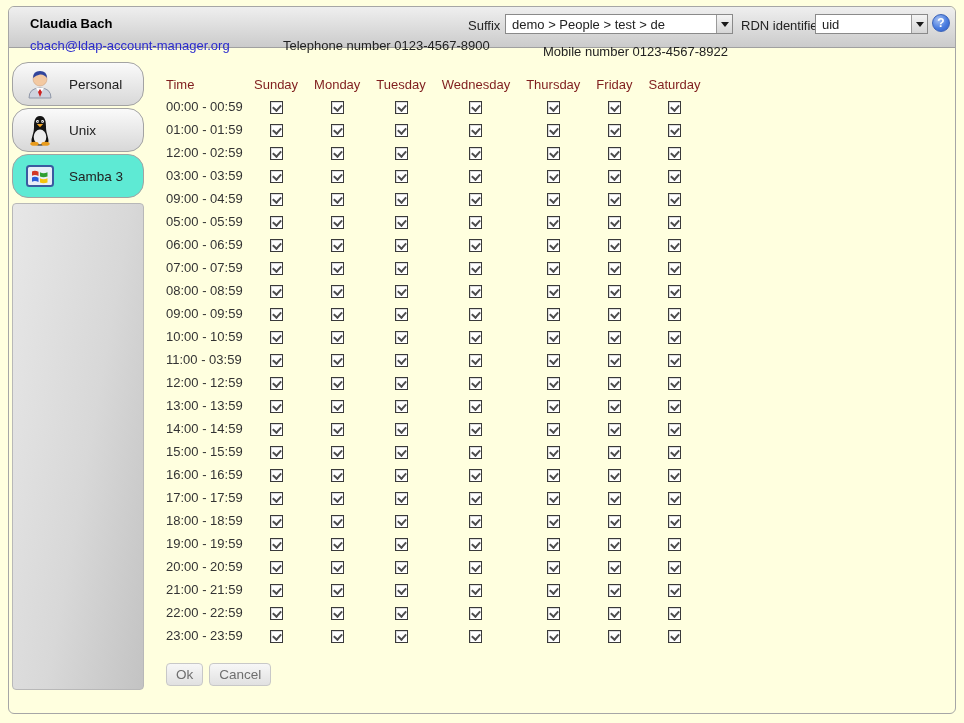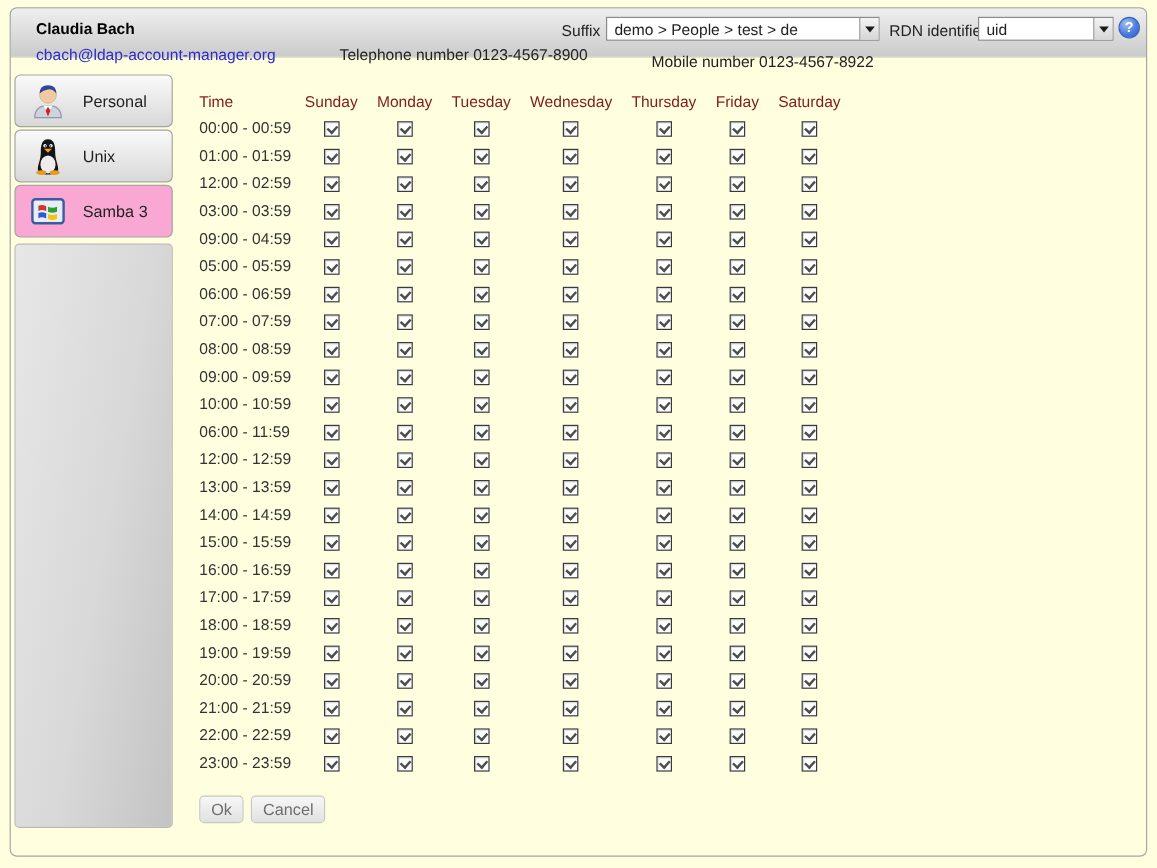--- a/index.html
+++ b/index.html
@@ -25,24 +25,24 @@
   .sel-btn { width:16px; align-self:stretch; background:linear-gradient(#F4F4F4,#D6D6D6);
     border-left:1px solid #9A9A9A; display:flex; align-items:center; justify-content:center; }
   .sel-btn::after { content:''; border:4px solid transparent; border-top:5px solid #1a1a1a; margin-top:5px; }
   .help-icon { position:absolute; left:923px; top:7px; width:18px; height:18px; border-radius:50%;
     background:radial-gradient(circle at 35% 30%, #A8C2F2, #4A7DE0 55%, #2C5BC4);
     border:1px solid #3A62B8; color:#fff; font-weight:bold; font-size:12px;
     text-align:center; line-height:16px; cursor:pointer; }
 
   
   .tab { position:absolute; left:3px; width:132px; height:44px; border:1px solid #A3A3A3;
-    border-radius:5px; background:linear-gradient(#FAFAFA,#D8D8D8);
+    border-radius:16px; background:linear-gradient(#FAFAFA,#D8D8D8);
     display:flex; align-items:center; padding-left:11px; cursor:pointer;text-align:center; }
   .tab-personal { top:55px; } .tab-unix { top:101px; } .tab-samba { top:147px; }
-  .tab.active { background:#f9a8d4; }
+  .tab.active { background:#5eead4; }
   .tab-label { margin-left:13px; color:#222; font-size:13.5px; }
   .tab-icon { width:32px; height:32px; flex:0 0 32px; }
   .side-panel { position:absolute; left:3px; top:196px; width:132px; height:487px;
     border:1px solid #B8B8B8; border-radius:4px;
     background:linear-gradient(100deg,#E7E7E7 0%,#D8D8D8 55%,#C3C3C3 100%); }
 
   
   .main { position:absolute; left:157px; top:66px; }
   table { border-collapse:collapse; }
   th { font-weight:normal; text-align:center; padding:0 8px; height:22px; color:#7f1d1d;
@@ -238,21 +238,21 @@
             <td class="time-cell">10:00 - 10:59</td>
             <td><span class="cb checked"></span></td>
             <td><span class="cb checked"></span></td>
             <td><span class="cb checked"></span></td>
             <td><span class="cb checked"></span></td>
             <td><span class="cb checked"></span></td>
             <td><span class="cb checked"></span></td>
             <td><span class="cb checked"></span></td>
           </tr>
           <tr>
-            <td class="time-cell">06:00 - 11:59</td>
+            <td class="time-cell">11:00 - 03:59</td>
             <td><span class="cb checked"></span></td>
             <td><span class="cb checked"></span></td>
             <td><span class="cb checked"></span></td>
             <td><span class="cb checked"></span></td>
             <td><span class="cb checked"></span></td>
             <td><span class="cb checked"></span></td>
             <td><span class="cb checked"></span></td>
           </tr>
           <tr>
             <td class="time-cell">12:00 - 12:59</td>

